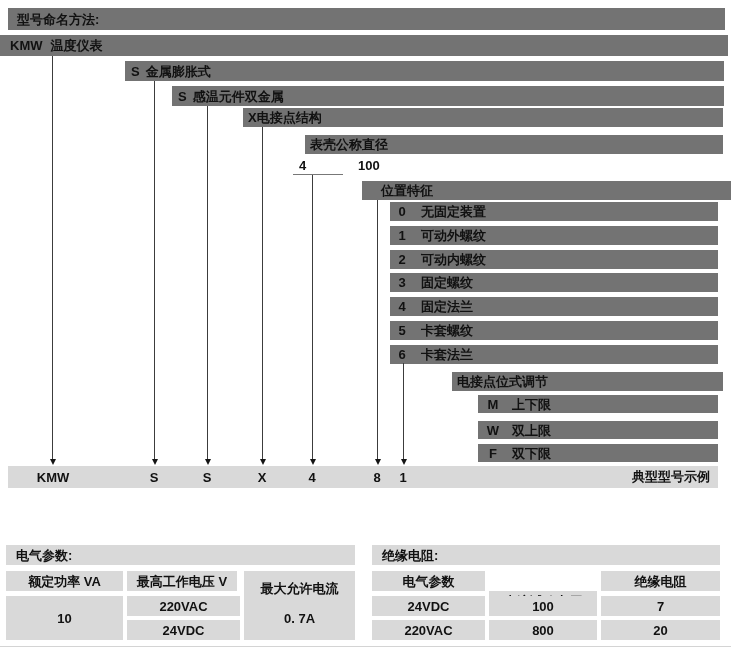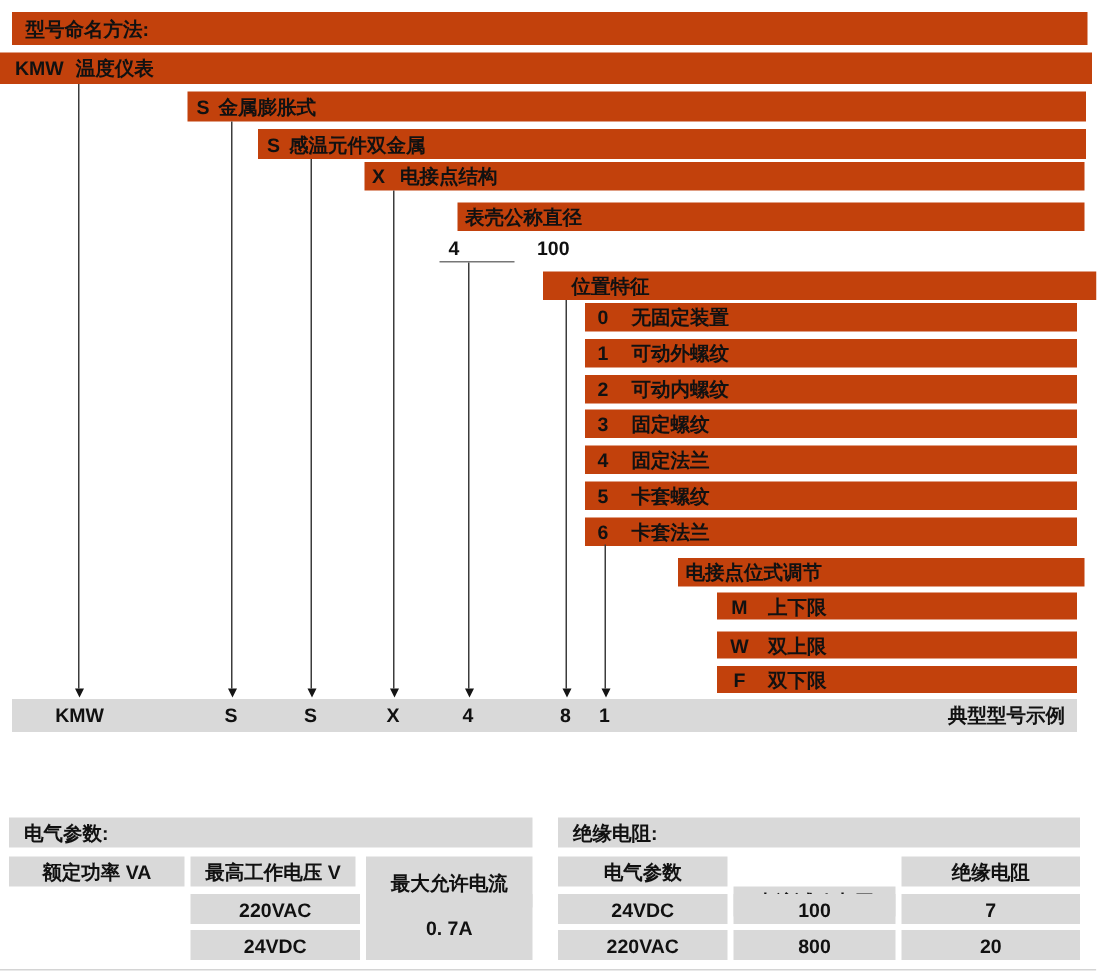--- a/index.html
+++ b/index.html
@@ -2,21 +2,21 @@
 <html><head>
 <meta charset="utf-8">
 <style>
   html,body{margin:0;padding:0;background:#ffffff;}
   .page{
     position:relative;width:731px;height:652px;background:#ffffff;overflow:hidden;
     font-family:"Liberation Sans","DejaVu Sans",sans-serif;
     font-weight:bold;color:#111;font-size:13px;
   }
   .bar{
-    position:absolute;background:#c2410c;display:flex;align-items:center;
+    position:absolute;background:#737373;display:flex;align-items:center;
     white-space:nowrap;line-height:1;
   }
   .bar .code{display:inline-block;}
   .bar .lbl{display:inline-block;margin-left:8px;}
   .itemrow .code{margin-left:5px;width:14px;text-align:center;}
   .itemrow .lbl{margin-left:12px;}
   .vline{position:absolute;width:1px;background:#3c3c3c;}
   .vline::after{
     content:"";position:absolute;left:-2.5px;bottom:-6px;
     border-left:3px solid transparent;border-right:3px solid transparent;
@@ -50,21 +50,21 @@
   <div class="bar" style="left:125px;top:61px;width:593px;height:20px;padding-left:6px;">
     <span class="code">S</span>
     <span class="lbl" style="margin-left:6px;">金属膨胀式</span>
   </div>
   <div class="bar" style="left:172px;top:86px;width:546px;height:20px;padding-left:6px;">
     <span class="code">S</span>
     <span class="lbl" style="margin-left:6px;">感温元件双金属</span>
   </div>
   <div class="bar" style="left:243px;top:108px;width:475px;height:19px;padding-left:5px;">
     <span class="code">X</span>
-    <span class="lbl" style="margin-left:10px;">电接点结构</span>
+    <span class="lbl" style="margin-left:0;">电接点结构</span>
   </div>
 
   <div class="bar" style="left:305px;top:135px;width:413px;height:19px;padding-left:5px;">
     <span>表壳公称直径</span>
   </div>
   <span class="freecode" style="left:299px;top:158px;">4</span>
   <span class="freecode" style="left:358px;top:158px;">100</span>
   <div class="htick" style="left:293px;top:174px;width:50px;"></div>
 
   <div class="bar" style="left:362px;top:181px;width:356px;height:19px;padding-left:19px;">
@@ -140,20 +140,23 @@
   </div>
   <div class="tile" style="left:6px;top:571px;width:117px;height:20px;">
     <span>额定功率 VA</span>
   </div>
   <div class="tile" style="left:127px;top:571px;width:110px;height:20px;">
     <span>最高工作电压 V</span>
   </div>
   <div class="tile" style="left:244px;top:571px;width:111px;height:34px;">
     <span>最大允许电流</span>
   </div>
+  <div class="tile" style="left:6px;top:596px;width:117px;height:44px;">
+    <span>10</span>
+  </div>
   <div class="tile" style="left:127px;top:596px;width:113px;height:20px;">
     <span>220VAC</span>
   </div>
   <div class="tile" style="left:127px;top:620px;width:113px;height:20px;">
     <span>24VDC</span>
   </div>
   <div class="tile" style="left:244px;top:596px;width:111px;height:44px;">
     <span>0. 7A</span>
   </div>
 

